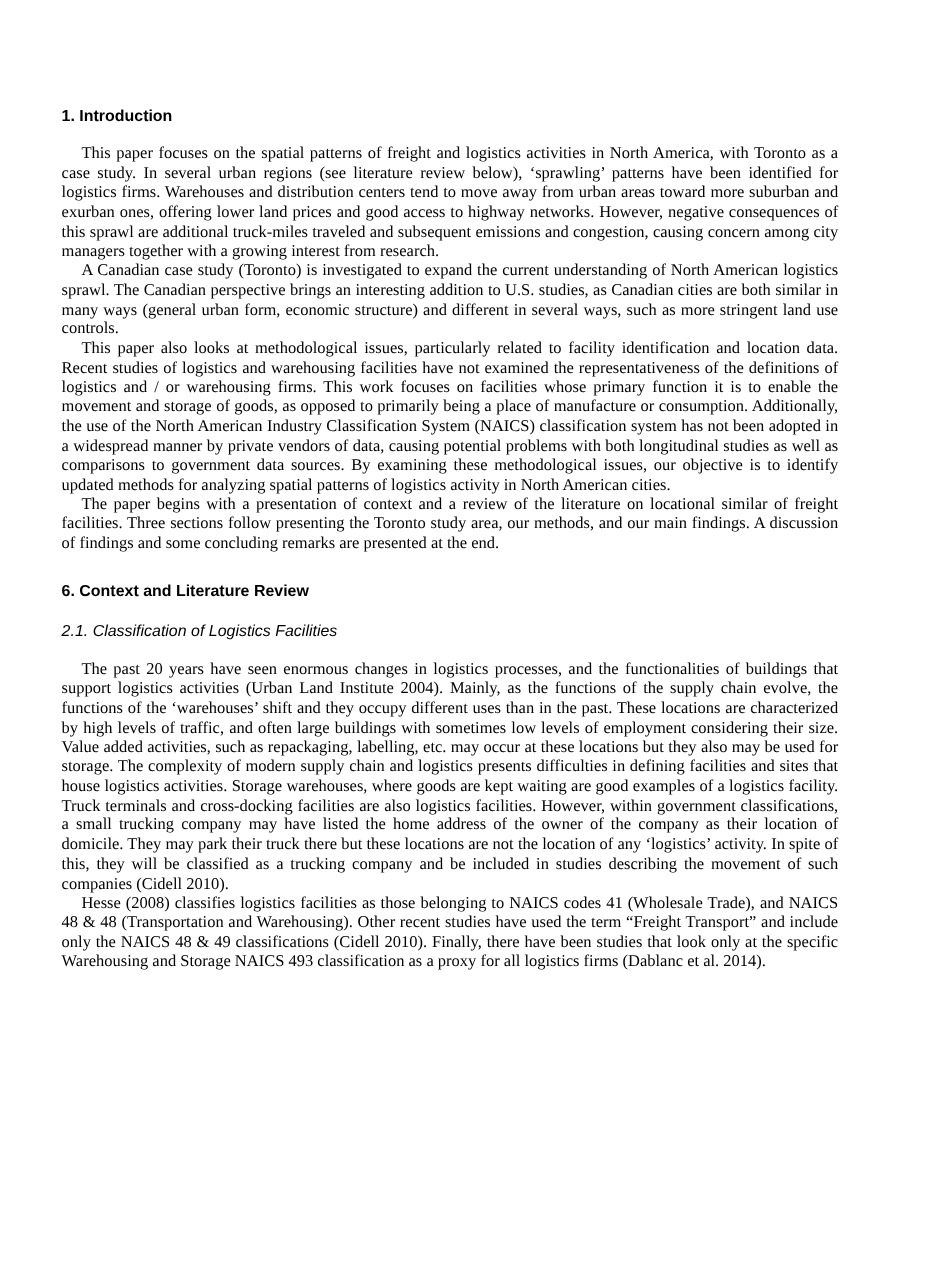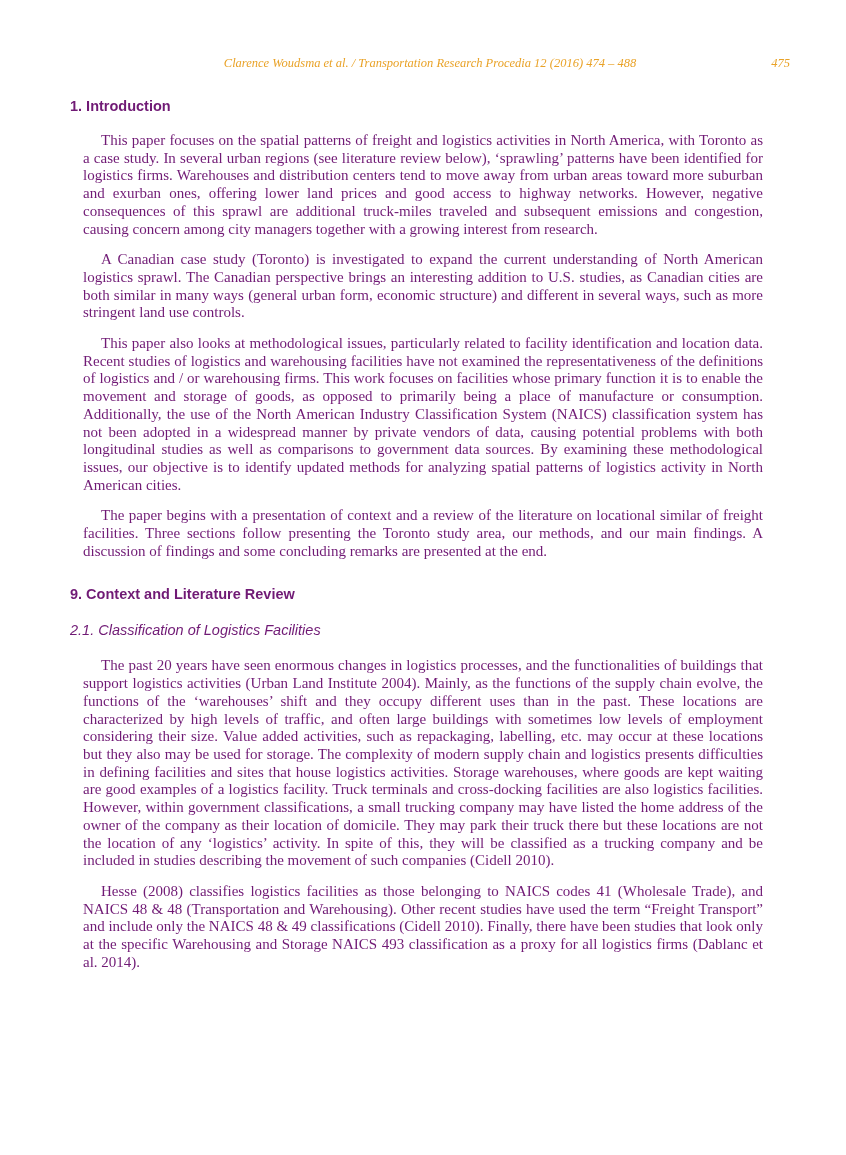--- a/index.html
+++ b/index.html
@@ -25,69 +25,65 @@
   }
   .citation { text-align: center; }
   .pagenum {
     position: absolute;
     right: 0;
     top: 0;
   }
   .bodycol {
     position: absolute;
     top: 98px;
-    left: 70px;
+    left: 56px;
     width: 706px;
     font-family: "Liberation Serif", serif;
     font-size: 15px;
     line-height: 17.7px;
-    color: #701a75;
+    color: #000000;
   }
   h2.sec {
     font-family: "Liberation Sans", sans-serif;
     font-size: 14.5px;
     font-weight: bold;
     margin: 0 0 18px 0;
     line-height: 16px;
   }
   h2.sec.later { margin-top: 26px; margin-bottom: 20px; }
   h3.subsec {
     font-family: "Liberation Sans", sans-serif;
     font-size: 14.5px;
     font-style: italic;
     font-weight: normal;
     margin: 7px 0 19px 0;
     line-height: 16px;
   }
   p.para {
-    margin: 13px;
+    margin: 0;
     text-align: justify;
     text-indent: 18px;
   }
 </style>
 </head>
 <body>
 
 <div class="page">
 
-  <div class="header" style="color: rgb(233, 162, 39);">
-    <div class="citation">Clarence Woudsma et al. / Transportation Research Procedia 12 (2016) 474 – 488</div>
-    <div class="pagenum">475</div>
-  </div>
 
   <div class="bodycol">
 
     <h2 class="sec">1. Introduction</h2>
 
     <p class="para">This paper focuses on the spatial patterns of freight and logistics activities in North America, with Toronto as a case study. In several urban regions (see literature review below), ‘sprawling’ patterns have been identified for logistics firms. Warehouses and distribution centers tend to move away from urban areas toward more suburban and exurban ones, offering lower land prices and good access to highway networks. However, negative consequences of this sprawl are additional truck-miles traveled and subsequent emissions and congestion, causing concern among city managers together with a growing interest from research.</p>
     <p class="para">A Canadian case study (Toronto) is investigated to expand the current understanding of North American logistics sprawl. The Canadian perspective brings an interesting addition to U.S. studies, as Canadian cities are both similar in many ways (general urban form, economic structure) and different in several ways, such as more stringent land use controls.</p>
     <p class="para">This paper also looks at methodological issues, particularly related to facility identification and location data. Recent studies of logistics and warehousing facilities have not examined the representativeness of the definitions of logistics and / or warehousing firms.  This work focuses on facilities whose primary function it is to enable the movement and storage of goods, as opposed to primarily being a place of manufacture or consumption.  Additionally, the use of the North American Industry Classification System (NAICS) classification system has not been adopted in a widespread manner by private vendors of data, causing potential problems with both longitudinal studies as well as comparisons to government data sources.  By examining these methodological issues, our objective is to identify updated methods for analyzing spatial patterns of logistics activity in North American cities.</p>
     <p class="para">The paper begins with a presentation of context and a review of the literature on locational similar of freight facilities. Three sections follow presenting the Toronto study area, our methods, and our main findings. A discussion of findings and some concluding remarks are presented at the end.</p>
 
-    <h2 class="sec later">9. Context and Literature Review</h2>
+    <h2 class="sec later">6. Context and Literature Review</h2>
 
     <h3 class="subsec">2.1. Classification of Logistics Facilities</h3>
 
     <p class="para">The past 20 years have seen enormous changes in logistics processes, and the functionalities of buildings that support logistics activities (Urban Land Institute 2004). Mainly, as the functions of the supply chain evolve, the functions of the ‘warehouses’ shift and they occupy different uses than in the past. These locations are characterized by high levels of traffic, and often large buildings with sometimes low levels of employment considering their size. Value added activities, such as repackaging, labelling, etc. may occur at these locations but they also may be used for storage.  The complexity of modern supply chain and logistics presents difficulties in defining facilities and sites that house logistics activities.  Storage warehouses, where goods are kept waiting are good examples of a logistics facility.  Truck terminals and cross-docking facilities are also logistics facilities.  However, within government classifications, a small trucking company may have listed the home address of the owner of the company as their location of domicile.  They may park their truck there but these locations are not the location of any ‘logistics’ activity.  In spite of this, they will be classified as a trucking company and be included in studies describing the movement of such companies (Cidell 2010).</p>
     <p class="para">Hesse (2008) classifies logistics facilities as those belonging to NAICS codes 41 (Wholesale Trade), and NAICS 48 &amp; 48 (Transportation and Warehousing).  Other recent studies have used the term “Freight Transport” and include only the NAICS 48 &amp; 49 classifications (Cidell 2010).  Finally, there have been studies that look only at the specific Warehousing and Storage NAICS 493 classification as a proxy for all logistics firms (Dablanc et al. 2014).</p>
 
   </div>
 
 </div>
 

